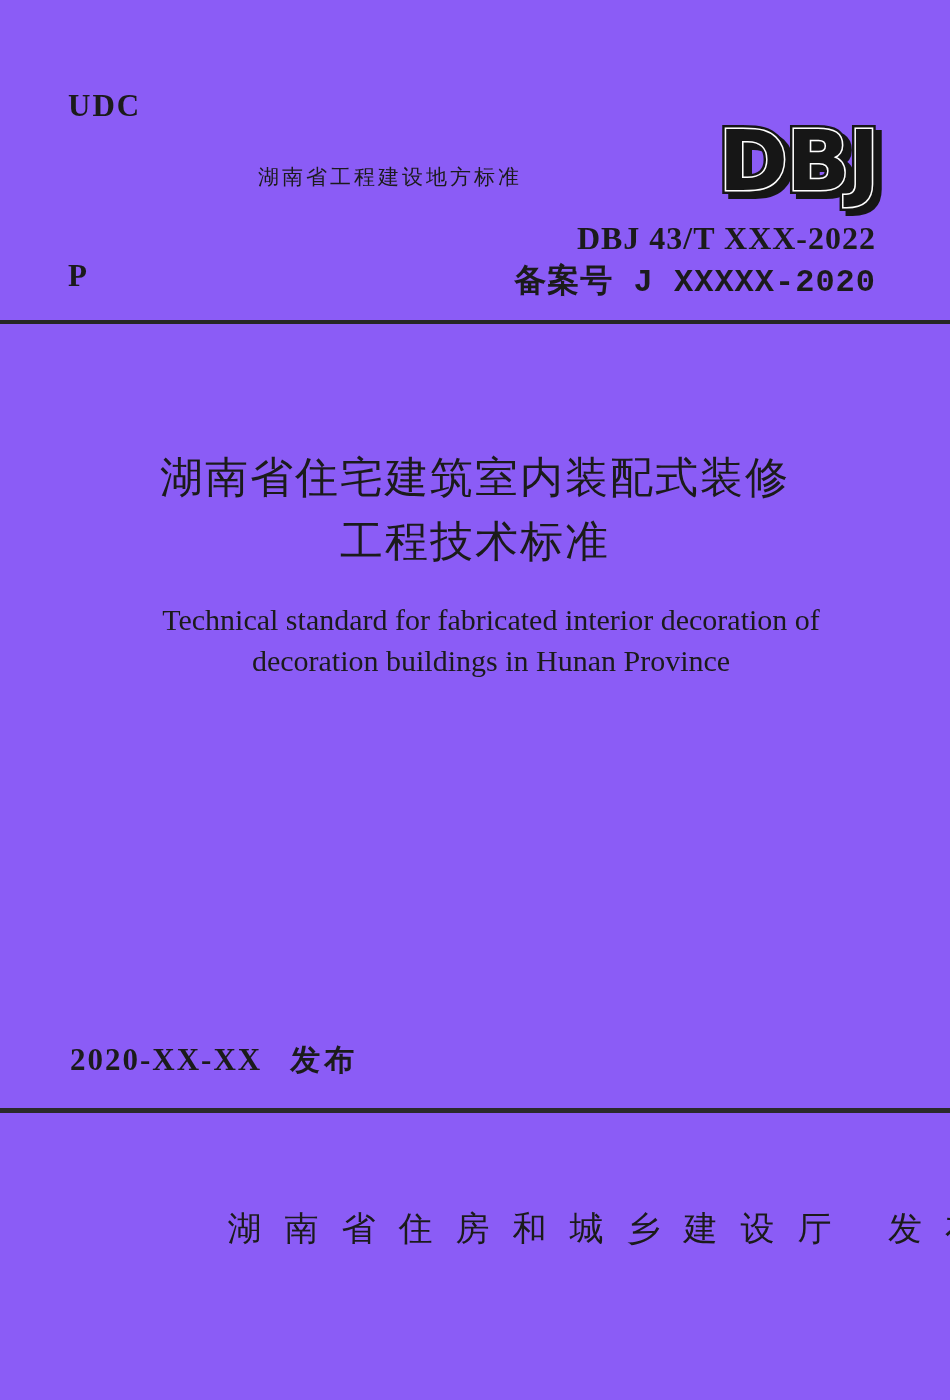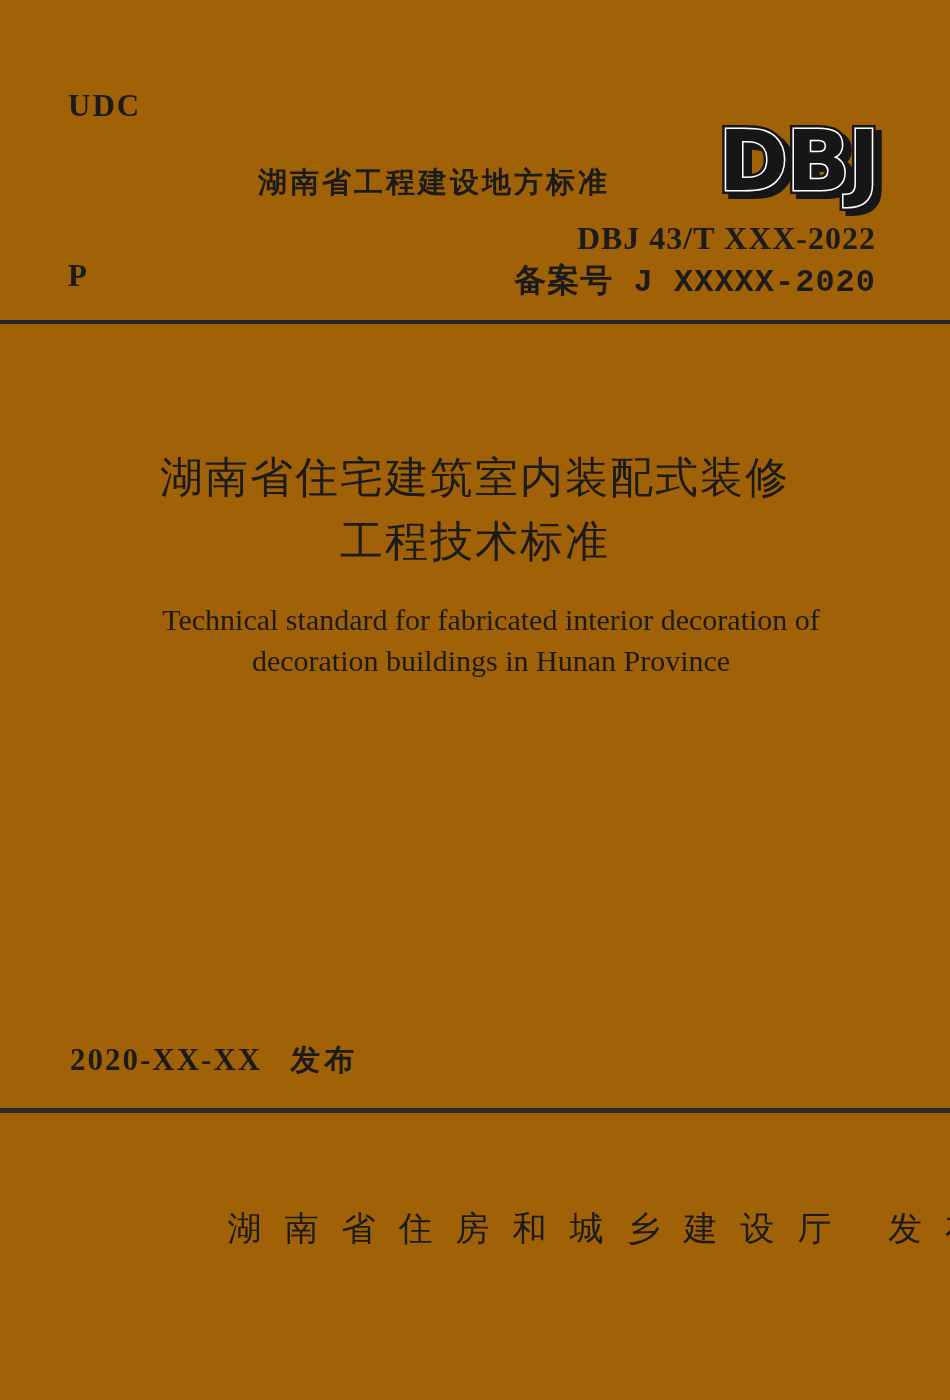--- a/index.html
+++ b/index.html
@@ -1,21 +1,21 @@
 <!DOCTYPE html>
 <html><head>
 <meta charset="utf-8">
 <style>
   html, body { margin: 0; padding: 0; background: #f4f4f2; }
   .page {
     position: relative;
     width: 950px;
     height: 1400px;
     margin: 0 auto;
-    background: #a16207;
+    background: #8b5cf6;
     color: #1b1b1b;
     overflow: hidden;
     font-family: "Liberation Serif", serif;
   }
 
   
   .udc-mark {
     position: absolute; left: 68px; top: 88px;
     font-family: "Liberation Serif", serif;
     font-weight: 700; font-size: 31px; letter-spacing: 2px;
@@ -23,21 +23,21 @@
   .p-mark {
     position: absolute; left: 68px; top: 258px;
     font-family: "Liberation Serif", serif;
     font-weight: 700; font-size: 31px;
   }
 
   
   .std-type {
     position: absolute; left: 258px; top: 163px;
     font-family: "Liberation Sans", sans-serif;
-    font-weight: 700; font-size: 29px; letter-spacing: 3px;
+    font-weight: 400; font-size: 21px; letter-spacing: 3px;
     white-space: nowrap;
   }
   .dbj-logo {
     position: absolute; left: 686px; top: 110px;
     width: 224px; height: 104px;
   }
   .dbj-logo span {
     position: absolute; left: 0; top: 0; width: 100%;
     text-align: center;
     font-family: "DejaVu Sans", sans-serif;

